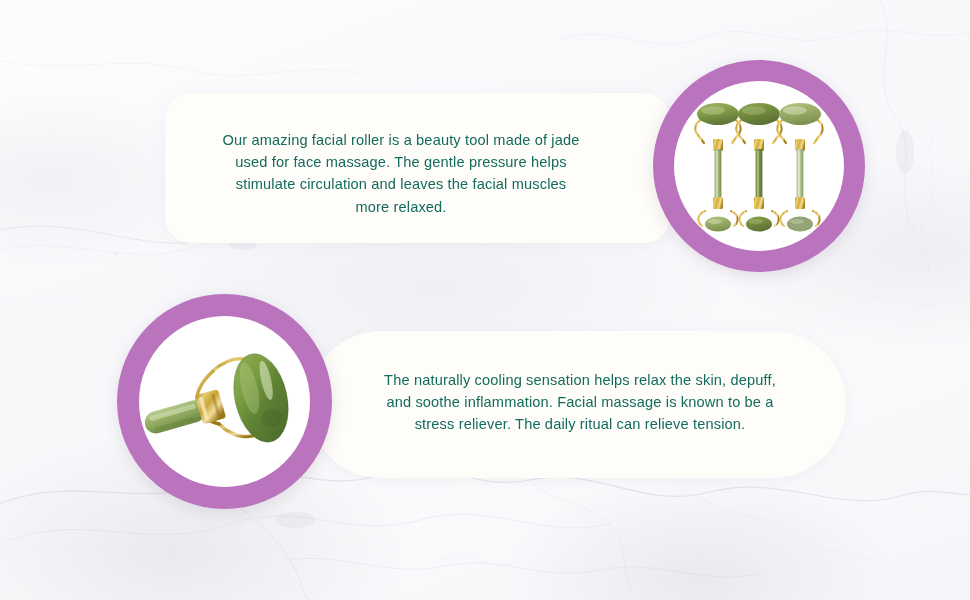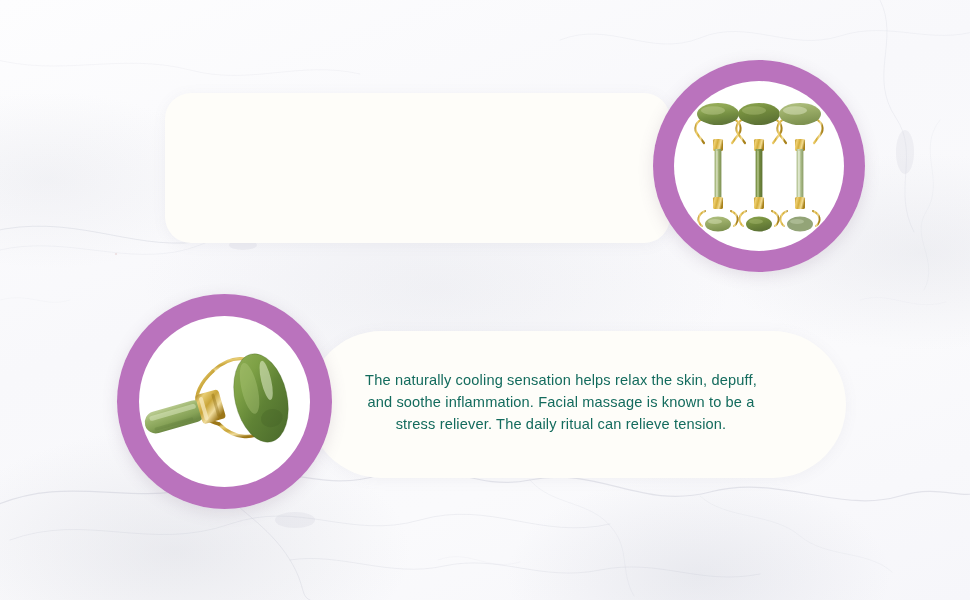--- a/index.html
+++ b/index.html
@@ -57,21 +57,21 @@
     position: absolute;
     text-align: center;
     color: #136b5d;
     font-size: 14.6px;
     line-height: 1.52;
     letter-spacing: 0.15px;
     white-space: pre-line;
     font-family: "Liberation Sans", sans-serif;
   }
   .text-top    { left: 196px; top: 129px; width: 410px; }
-  .text-bottom { left: 341px; top: 369px; width: 440px; }
+  .text-bottom { left: 360px; top: 369px; width: 440px; }
 
   
   .medallion {
     position: absolute;
     border-radius: 50%;
     box-shadow: 0 4px 16px rgba(110,90,120,0.16);
   }
   .medallion .ring {
     position: absolute;
     inset: 0;
@@ -126,20 +126,24 @@
         <ellipse cx="905" cy="152" rx="9" ry="22"></ellipse>
         <ellipse cx="295" cy="520" rx="20" ry="8"></ellipse>
       </g>
       <circle cx="478" cy="224" r="1.3" fill="#c98f8f" opacity="0.5"></circle>
       <circle cx="772" cy="266" r="1.2" fill="#c98f8f" opacity="0.45"></circle>
       <circle cx="116" cy="254" r="1.1" fill="#c98f8f" opacity="0.4"></circle>
     </svg>
   </div>
 
   <div class="card card-top"></div>
+  <div class="card-text text-top">Our amazing facial roller is a beauty tool made of jade
+used for face massage. The gentle pressure helps
+stimulate circulation and leaves the facial muscles
+more relaxed.</div>
 
   <div class="medallion med-top">
     <div class="ring"></div>
     <div class="inner">
       <svg class="photo-svg" viewBox="0 0 170 170">
         <defs>
           <linearGradient id="jadeHead" x1="0" y1="0" x2="0.3" y2="1">
             <stop offset="0%" stop-color="#9cb05c"></stop>
             <stop offset="35%" stop-color="#8ca553"></stop>
             <stop offset="70%" stop-color="#738d41"></stop>

